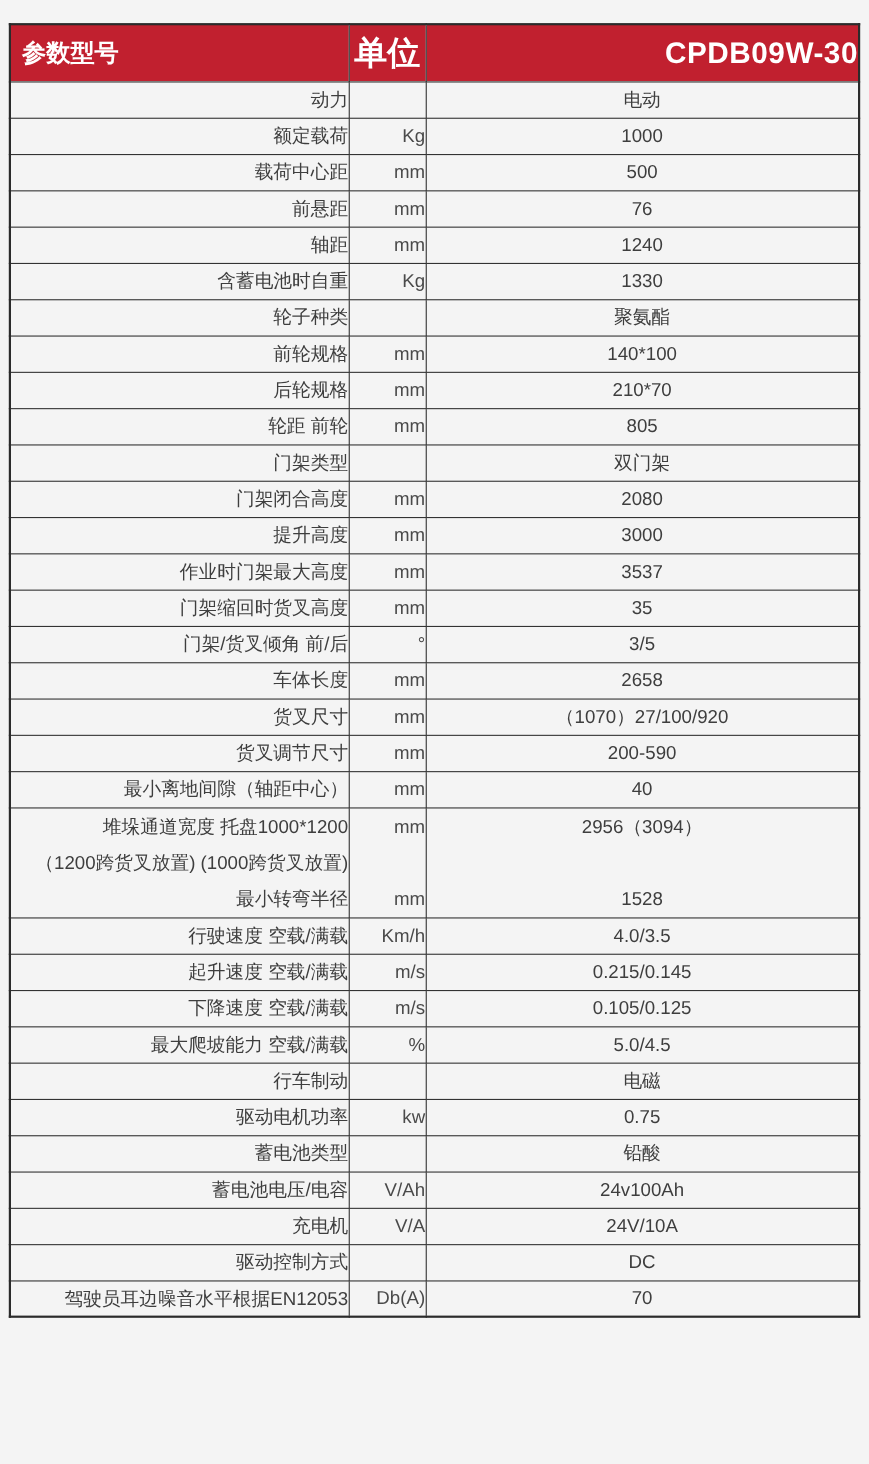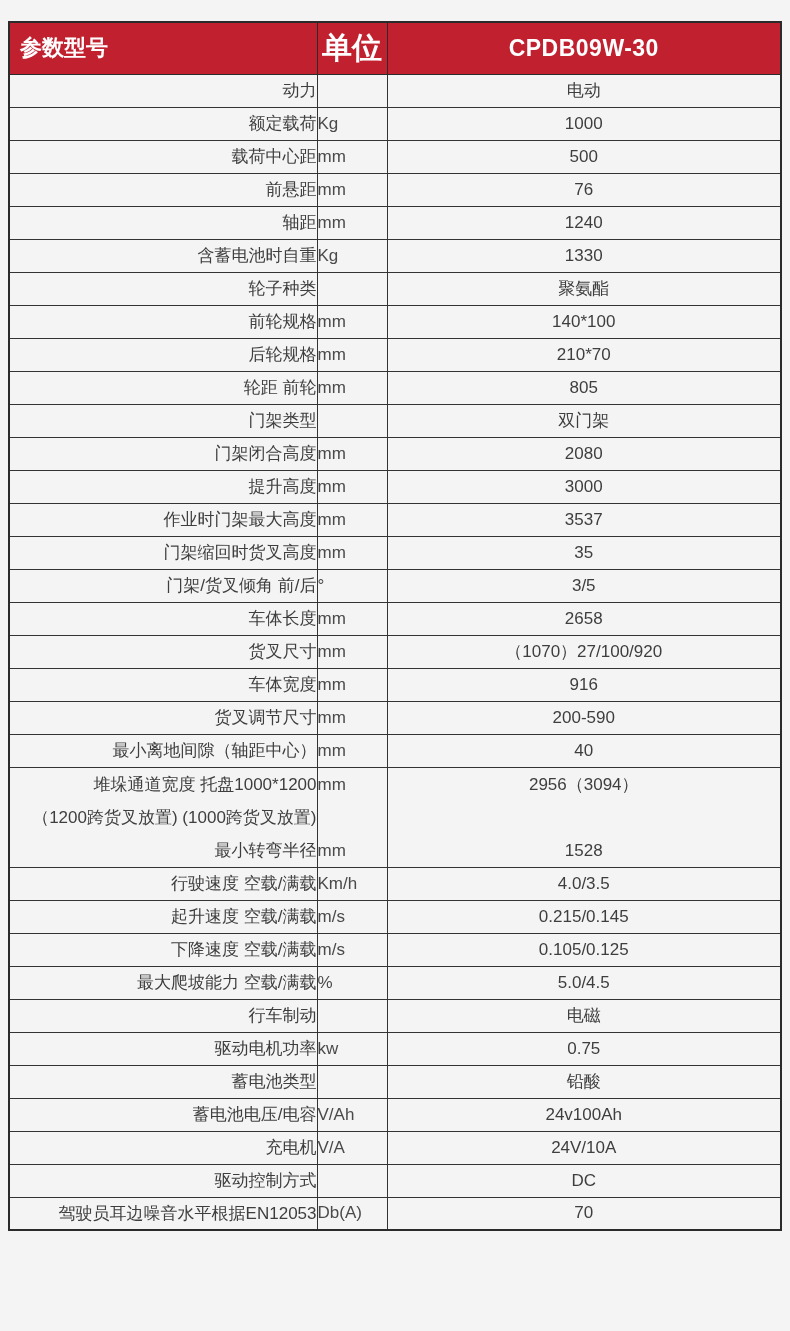--- a/index.html
+++ b/index.html
@@ -39,25 +39,25 @@
     height: 52px;
     font-weight: bold;
     border-color: #2b2b2b;
   }
   th.h-label {
     text-align: left;
     padding-left: 10px;
     font-size: 22px;
   }
   th.h-unit  { text-align: center; font-size: 30px; }
-  th.h-model { text-align: center; font-size: 23px; letter-spacing: 0.5px; }
+  th.h-model { text-align: right; font-size: 27px; letter-spacing: 0.5px; }
 
   tbody td { height: 33px; font-size: 17px; color: #3e3e3e; }
   td.c-label { text-align: right; padding-left: 10px; }
-  td.c-unit  { text-align: left; color: #4a4a4a; }
+  td.c-unit  { text-align: right; color: #4a4a4a; }
   td.c-value { text-align: center; }
 
   tr.tall td { height: 99px; vertical-align: top; padding-top: 0; }
   tr.tall .line { height: 33px; line-height: 33px; }
 </style>
 </head>
 <body>
 
 <div class="page">
   <table class="spec-table">
@@ -156,25 +156,20 @@
         </tr>
         <tr>
           <td class="c-label">车体长度</td>
           <td class="c-unit">mm</td>
           <td class="c-value">2658</td>
         </tr>
         <tr>
           <td class="c-label">货叉尺寸</td>
           <td class="c-unit">mm</td>
           <td class="c-value">（1070）27/100/920</td>
-        </tr>
-        <tr>
-          <td class="c-label">车体宽度</td>
-          <td class="c-unit">mm</td>
-          <td class="c-value">916</td>
         </tr>
         <tr>
           <td class="c-label">货叉调节尺寸</td>
           <td class="c-unit">mm</td>
           <td class="c-value">200-590</td>
         </tr>
         <tr>
           <td class="c-label">最小离地间隙（轴距中心）</td>
           <td class="c-unit">mm</td>
           <td class="c-value">40</td>

